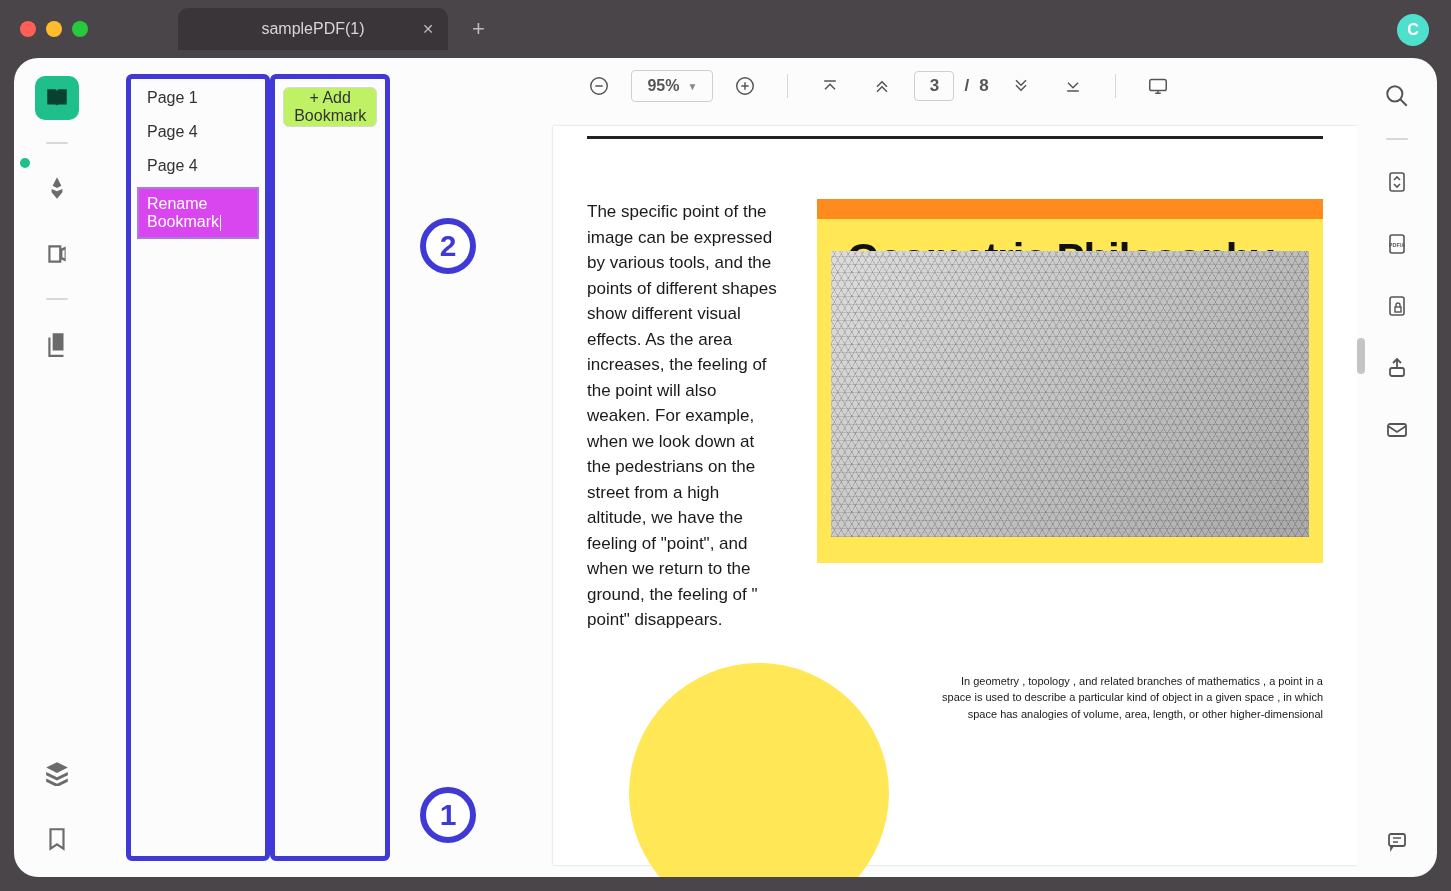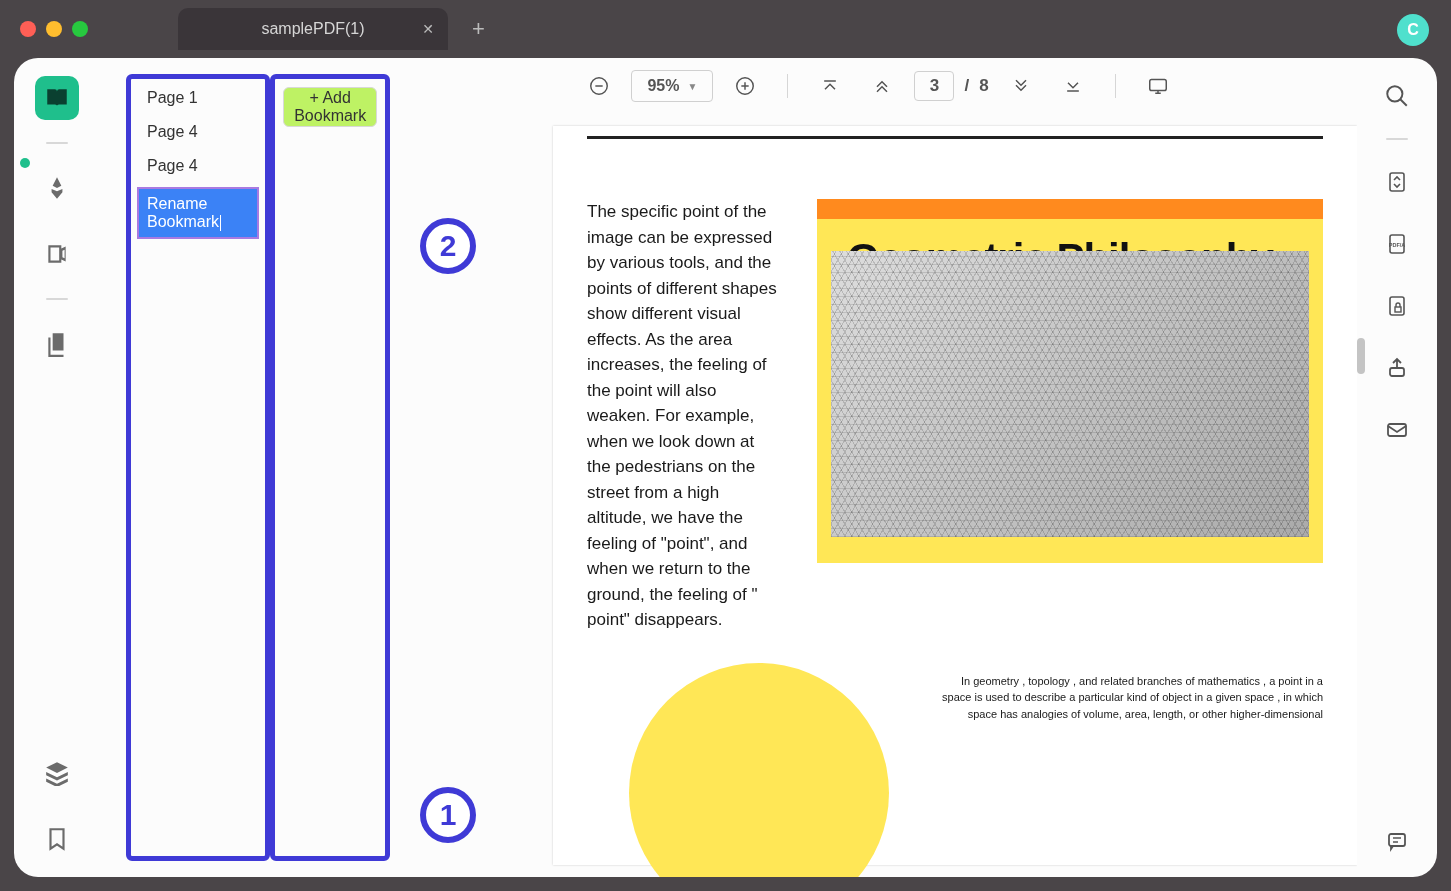--- a/index.html
+++ b/index.html
@@ -27,21 +27,21 @@
 .rail-btn.active { background: #1fbf8c; color: #0a4030; }
 .rail-btn svg { width: 26px; height: 26px; }
 .rail-spacer { flex: 1; }
 .bottom-rail { display:flex; flex-direction:column; align-items:center; gap:22px; padding-bottom:16px; }
 
 
 .bookmarks-panel { width: 300px; padding: 16px 10px; display: flex; flex-direction: row; }
 .panel-search { height: 34px; background: #e6e0fb; border-radius: 6px; margin: 0 8px 18px 8px; }
 .bookmarks-box { border: 5px solid #3f3ad6; border-radius: 6px; padding: 2px; }
 .bookmark-item { padding: 8px 14px; font-size: 16px; color: #333; cursor: pointer; border-radius: 4px; }
-.bookmark-rename { margin: 4px 4px 2px 4px; padding: 6px 8px; background: #3b82f6; border: 2px solid #a97ae1; color: #fff; font-weight: 500; font-size: 16px; }
+.bookmark-rename { margin: 4px 4px 2px 4px; padding: 6px 8px; background: #d946ef; border: 2px solid #a97ae1; color: #fff; font-weight: 500; font-size: 16px; }
 .bookmark-rename .cursor-bar { display:inline-block; width:1px; height:16px; background:#fff; vertical-align:middle; margin-left:1px; }
 .panel-spacer { flex: 1; }
 .add-bookmark-wrap { border: 5px solid #3f3ad6; border-radius: 6px; padding: 8px; }
 .add-bookmark-btn { width: 100%; height: 40px; background: #bef264; border: 1px solid #d8d8d8; border-radius: 6px; font-size: 16px; color: #333; cursor:pointer;}
 .add-bookmark-btn:before { content: "+ "; }
 
 
 .ann-circle { position: absolute; width: 56px; height: 56px; border: 6px solid #3f3ad6; border-radius: 50%; background: #fff; display: flex; align-items: center; justify-content: center; color: #3f3ad6; font-weight: 700; font-size: 30px; z-index: 10; }
 .ann-1 { left: 406px; bottom: 34px; }
 .ann-2 { left: 406px; top: 160px; }

